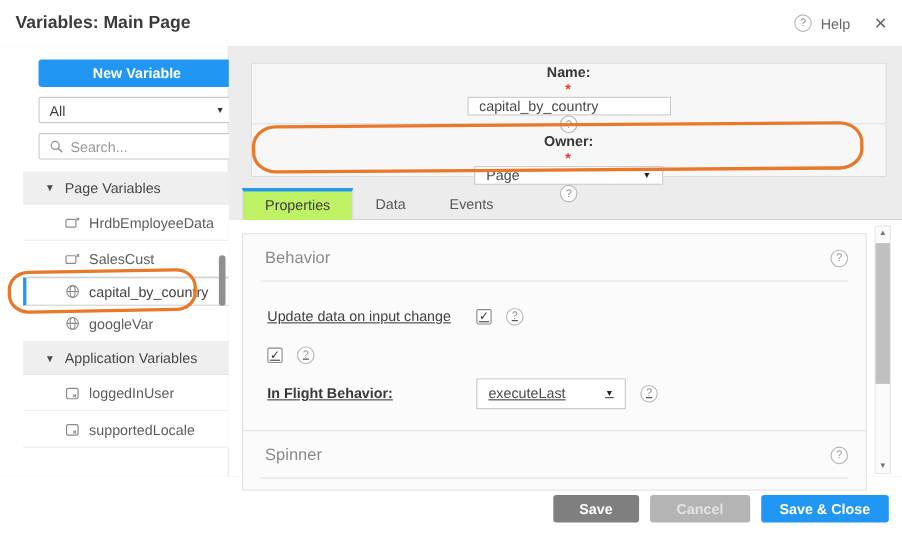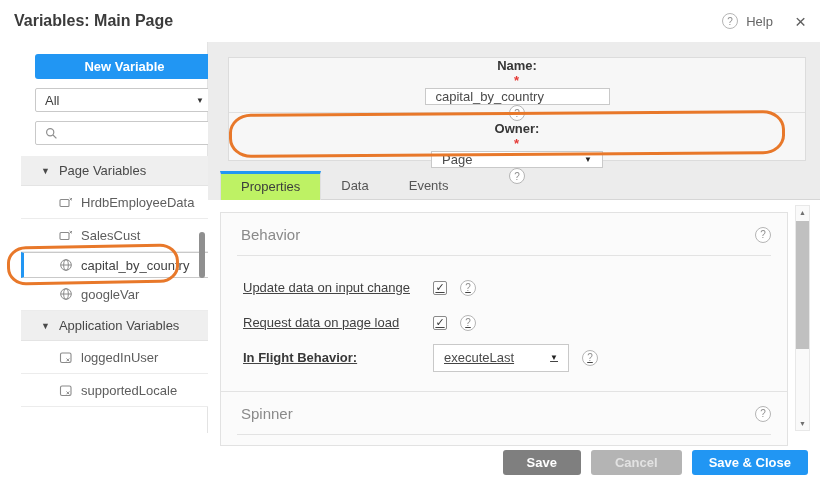--- a/index.html
+++ b/index.html
@@ -133,20 +133,21 @@
         <div class="side-select">
           <span>All</span>
           <span class="caret">▼</span>
         </div>
 
         <div class="side-search">
           <svg width="13" height="13" viewBox="0 0 13 13">
             <circle cx="5.2" cy="5.2" r="3.6" fill="none" stroke="#8f8f8f" stroke-width="1.2"></circle>
             <line x1="8" y1="8" x2="11.4" y2="11.4" stroke="#8f8f8f" stroke-width="1.2"></line>
           </svg>
+          <input placeholder="Search..." style="">
         </div>
 
         <div class="tree">
           <div class="tree-hdr">
             <span class="tri" style="font-size:9px;">▼</span>
             <span>Page Variables</span>
           </div>
 
           <div class="tree-item">
             <svg width="14" height="13" viewBox="0 0 14 13">
@@ -250,21 +251,20 @@
 
           <div class="rows">
             <div class="prow">
               <span class="plabel">Update data on input change</span>
               <span class="chk">
                   <span>✓</span>
                 </span>
               <span class="qmark">?</span>
             </div>
             <div class="prow">
-              <span class="plabel">Request data on page load</span>
               <span class="chk">
                   <span>✓</span>
                 </span>
               <span class="qmark">?</span>
             </div>
             <div class="prow">
               <span class="plabel b">In Flight Behavior:</span>
               <div class="sel flight-sel">
                 <span>executeLast</span>
                 <span class="caret">▼</span>

